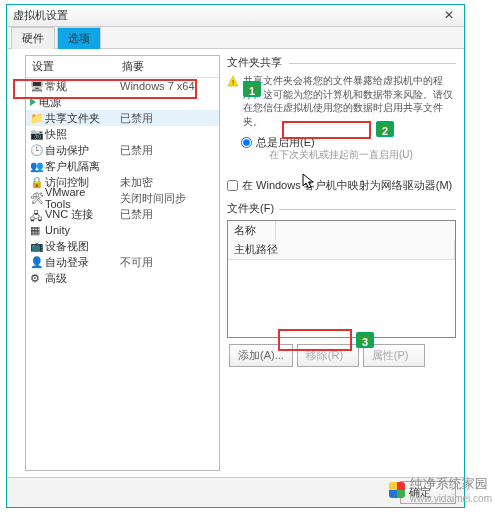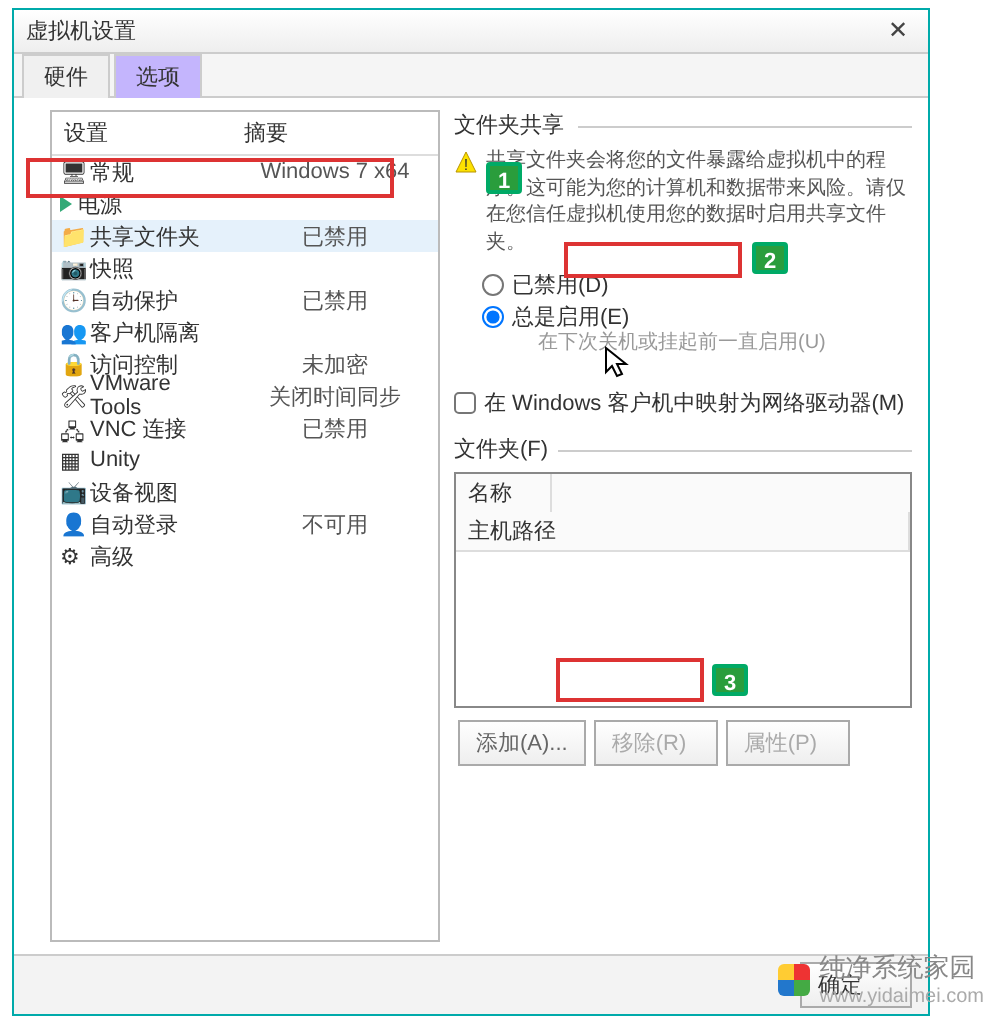--- a/index.html
+++ b/index.html
@@ -2,30 +2,30 @@
 <html><head>
 <meta charset="utf-8">
 <style>
   * { box-sizing: border-box; margin: 0; padding: 0; }
   body { font-family: "Microsoft YaHei", SimSun, sans-serif; font-size: 11px; color: #333; background: #fff; width: 500px; height: 512px; position: relative; overflow: hidden; }
   .window { position: absolute; left: 6px; top: 4px; width: 459px; height: 504px; border: 1px solid #0aa; background: #fff; }
   .titlebar { height: 22px; background: linear-gradient(#fff,#eee); border-bottom: 1px solid #ccc; display: flex; align-items: center; padding: 0 6px; }
   .titlebar .title { font-size: 11px; color: #333; flex: 1; }
   .titlebar .close { width: 18px; height: 16px; color: #444; text-align: center; cursor: default; font-size: 12px; }
   .tabs { display: flex; padding-left: 4px; background: #f5f5f5; height: 22px; border-bottom: 1px solid #ccc; align-items: flex-end; }
-  .tab { padding: 3px 10px 3px; border: 1px solid #ccc; border-bottom: none; margin-right: 2px; background: #c4b5fd; font-size: 11px; color: #333; position: relative; top: 1px; }
+  .tab { padding: 3px 10px 3px; border: 1px solid #ccc; border-bottom: none; margin-right: 2px; background: #0ea5e9; font-size: 11px; color: #333; position: relative; top: 1px; }
   .tab.inactive { background: #f0f0f0; }
   .body { display: flex; height: calc(100% - 44px - 30px); }
   .left { width: 195px; border: 1px solid #bbb; margin: 6px 3px 6px 18px; background: #fff; overflow: hidden; }
   .left .hdr { display: flex; font-size: 11px; color: #333; border-bottom: 1px solid #ddd; }
   .left .hdr .c1 { width: 90px; padding: 3px 6px; }
   .left .hdr .c2 { flex:1; padding: 3px 6px; }
   .left .row { display: flex; align-items: center; height: 16px; font-size: 11px; color: #333; }
   .left .row .c1 { width: 90px; padding: 0 4px; display: flex; align-items: center; gap: 3px; }
-  .left .row .c2 { flex:1; padding: 0 4px; color: #555; text-align: center; }
+  .left .row .c2 { flex:1; padding: 0 4px; color: #555; }
   .left .row.selected { background: #e5f1fb; }
   .hl1 { border: 2px solid #d33; position: absolute; left: 13px; top: 79px; width: 184px; height: 20px; pointer-events: none; }
   .badge { position: absolute; width: 18px; height: 16px; background: #2a9d3c; color: #fff; font-weight: bold; font-size: 11px; text-align: center; line-height: 16px; border: 2px solid #0a6; border-radius: 2px; pointer-events: none; }
   .right { flex: 1; padding: 6px 8px 6px 4px; display: flex; flex-direction: column; }
   .group-title { font-size: 11px; color: #333; margin-bottom: 4px; position: relative; }
   .group-title::after { content:""; position:absolute; left: 62px; right: 0; top: 52%; border-top:1px solid #ccc; }
   .desc { font-size: 10px; color: #555; line-height: 1.35; padding-left: 16px; margin-bottom: 6px; position: relative; }
   .desc .warn { position: absolute; left: 0; top: 1px; width: 12px; height: 12px; }
   .warn svg { width:12px; height:12px; }
   .radios { padding-left: 14px; margin-bottom: 8px; }
@@ -169,24 +169,20 @@
       <div class="group-title">文件夹共享</div>
       <div class="desc">
         <span class="warn"><svg viewBox="0 0 12 12">
               <polygon points="6,1 11,11 1,11" fill="#fce100" stroke="#b89400" stroke-width="0.5"></polygon>
               <text x="6" y="10" text-anchor="middle" font-size="8" fill="#333">!</text>
             </svg></span>
         <span>共享文件夹会将您的文件暴露给虚拟机中的程序。这可能为您的计算机和数据带来风险。请仅在您信任虚拟机使用您的数据时启用共享文件夹。</span>
       </div>
       <div class="radios">
         <label class="radio">
-            <input type="radio" name="sh" style="">
-            <span>已禁用(D)</span>
-          </label>
-        <label class="radio">
             <input type="radio" name="sh" checked="" style="">
             <span>总是启用(E)</span>
           </label>
         <div class="suboption">在下次关机或挂起前一直启用(U)</div>
       </div>
       <label class="checkbox">
           <input type="checkbox" style="">
           <span>在 Windows 客户机中映射为网络驱动器(M)</span>
         </label>
       <div class="group-title2">文件夹(F)</div>

